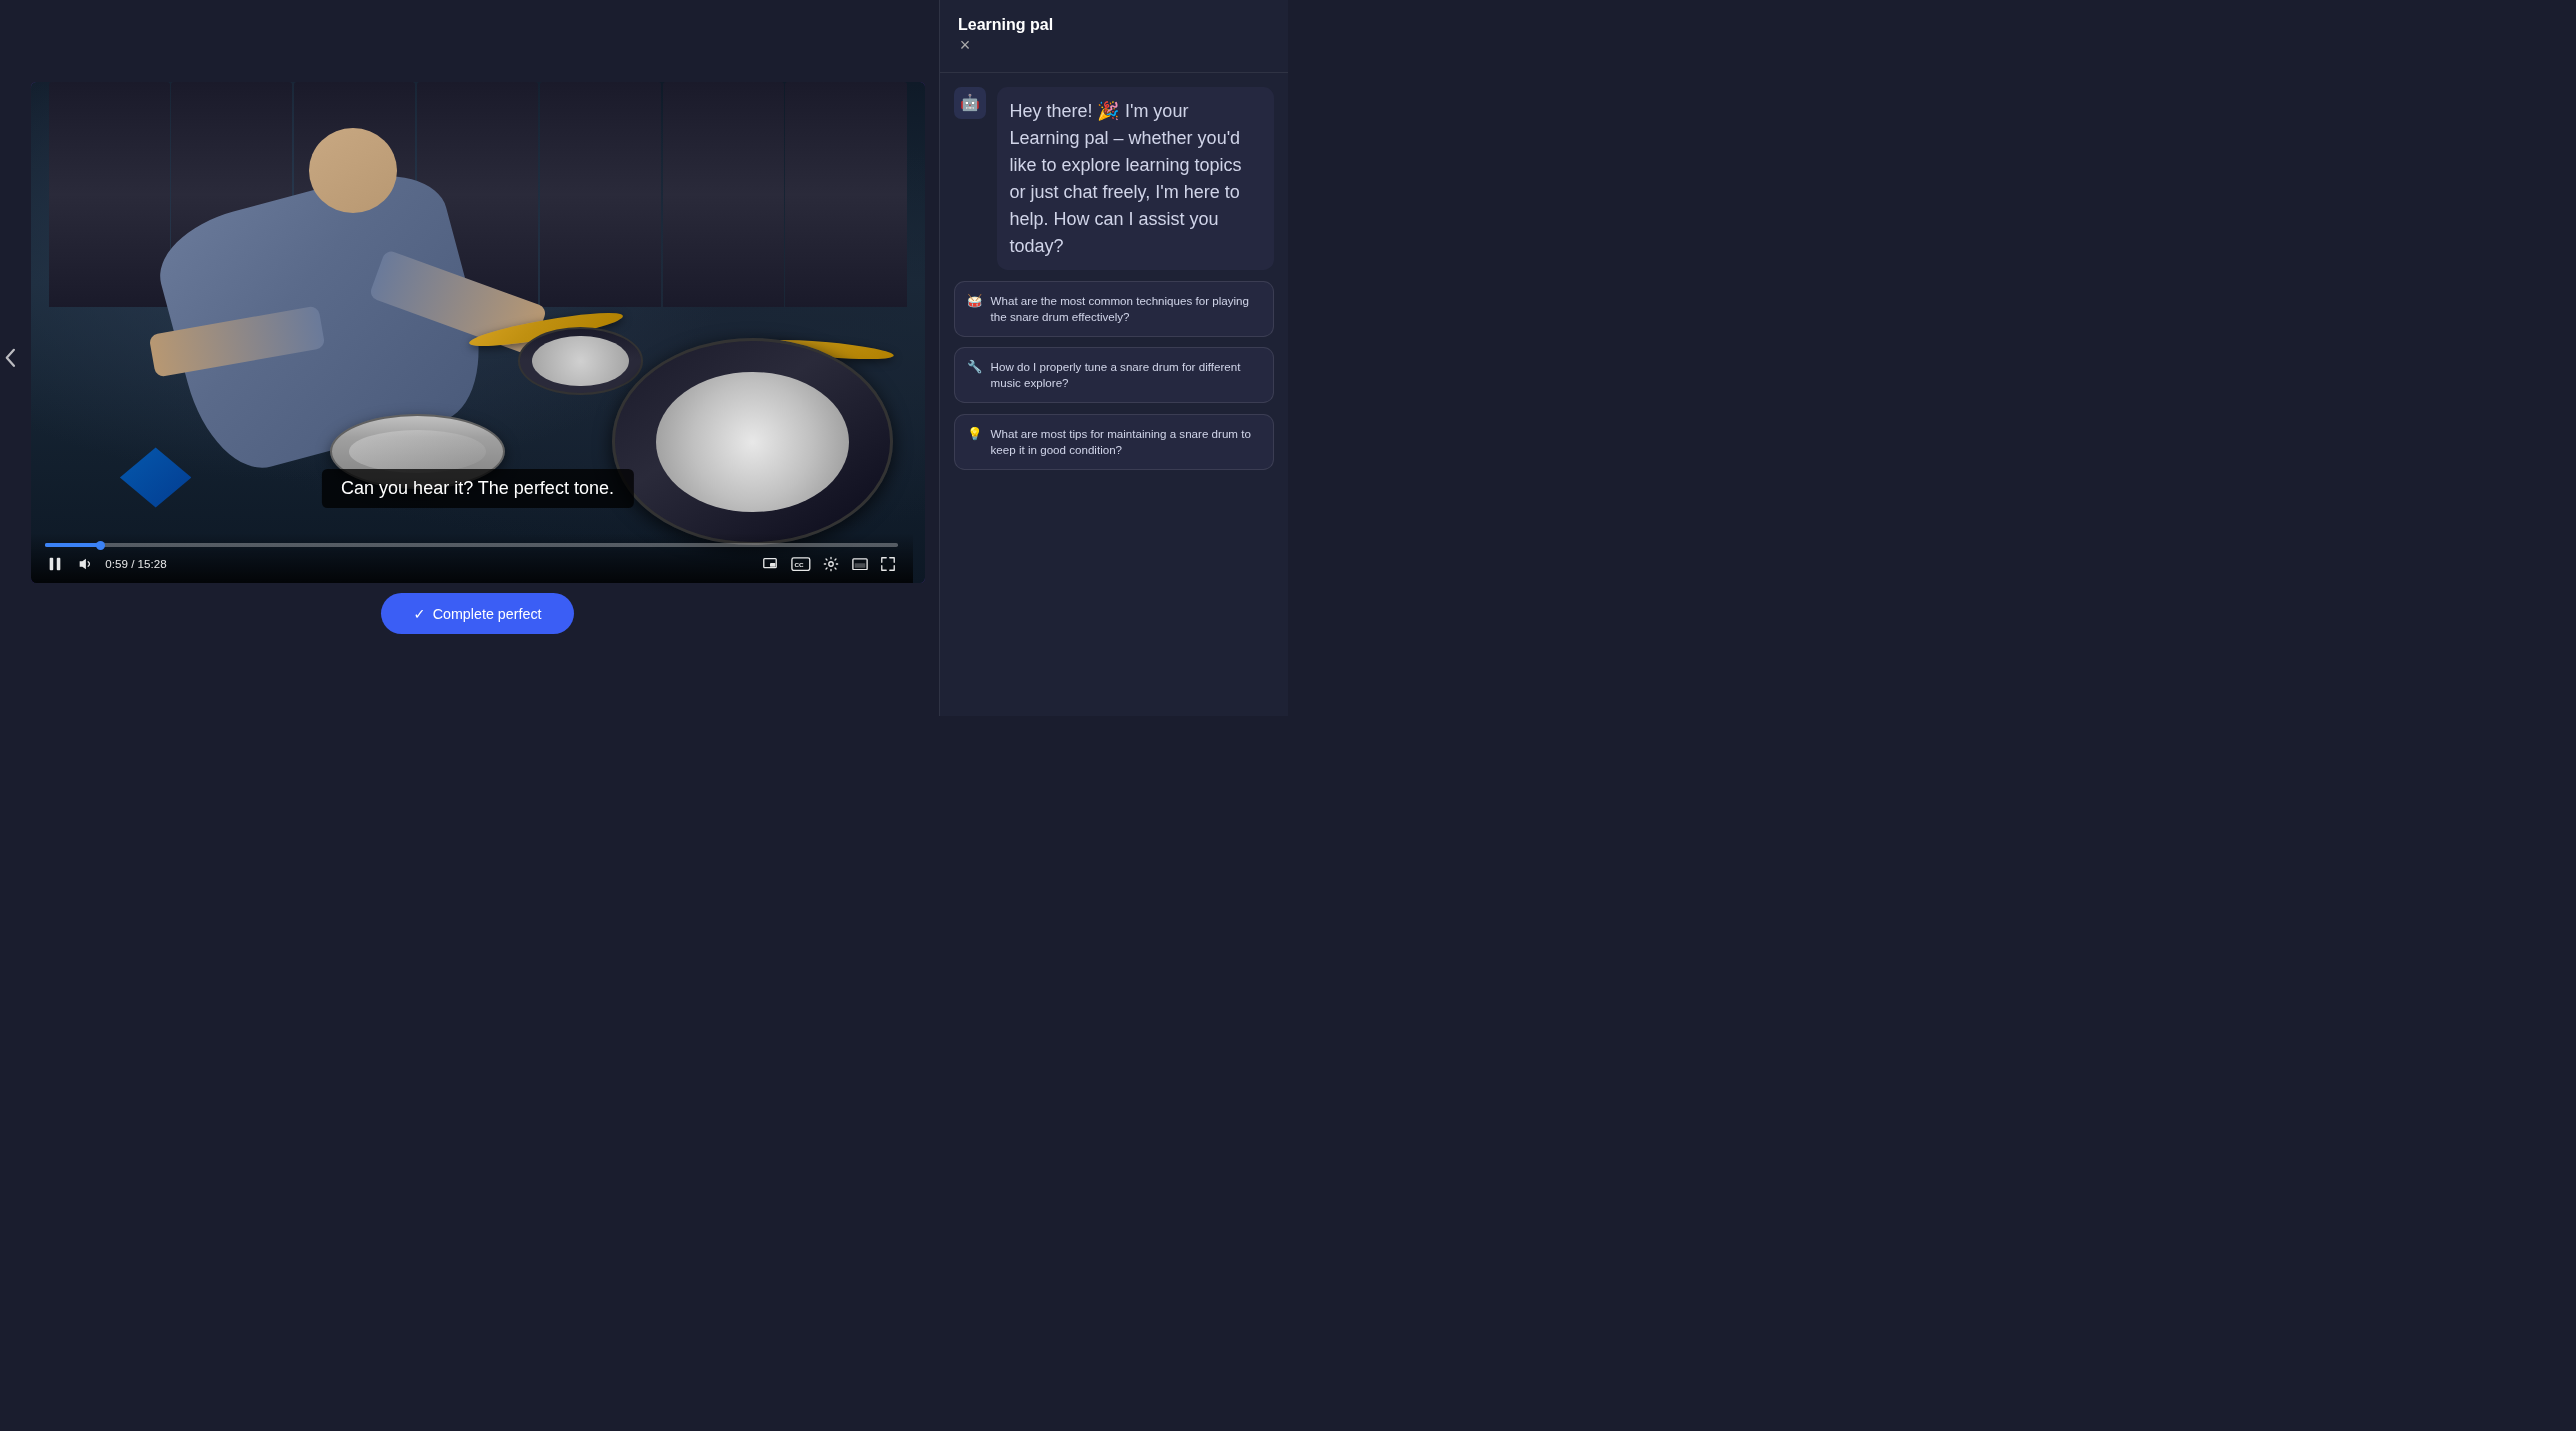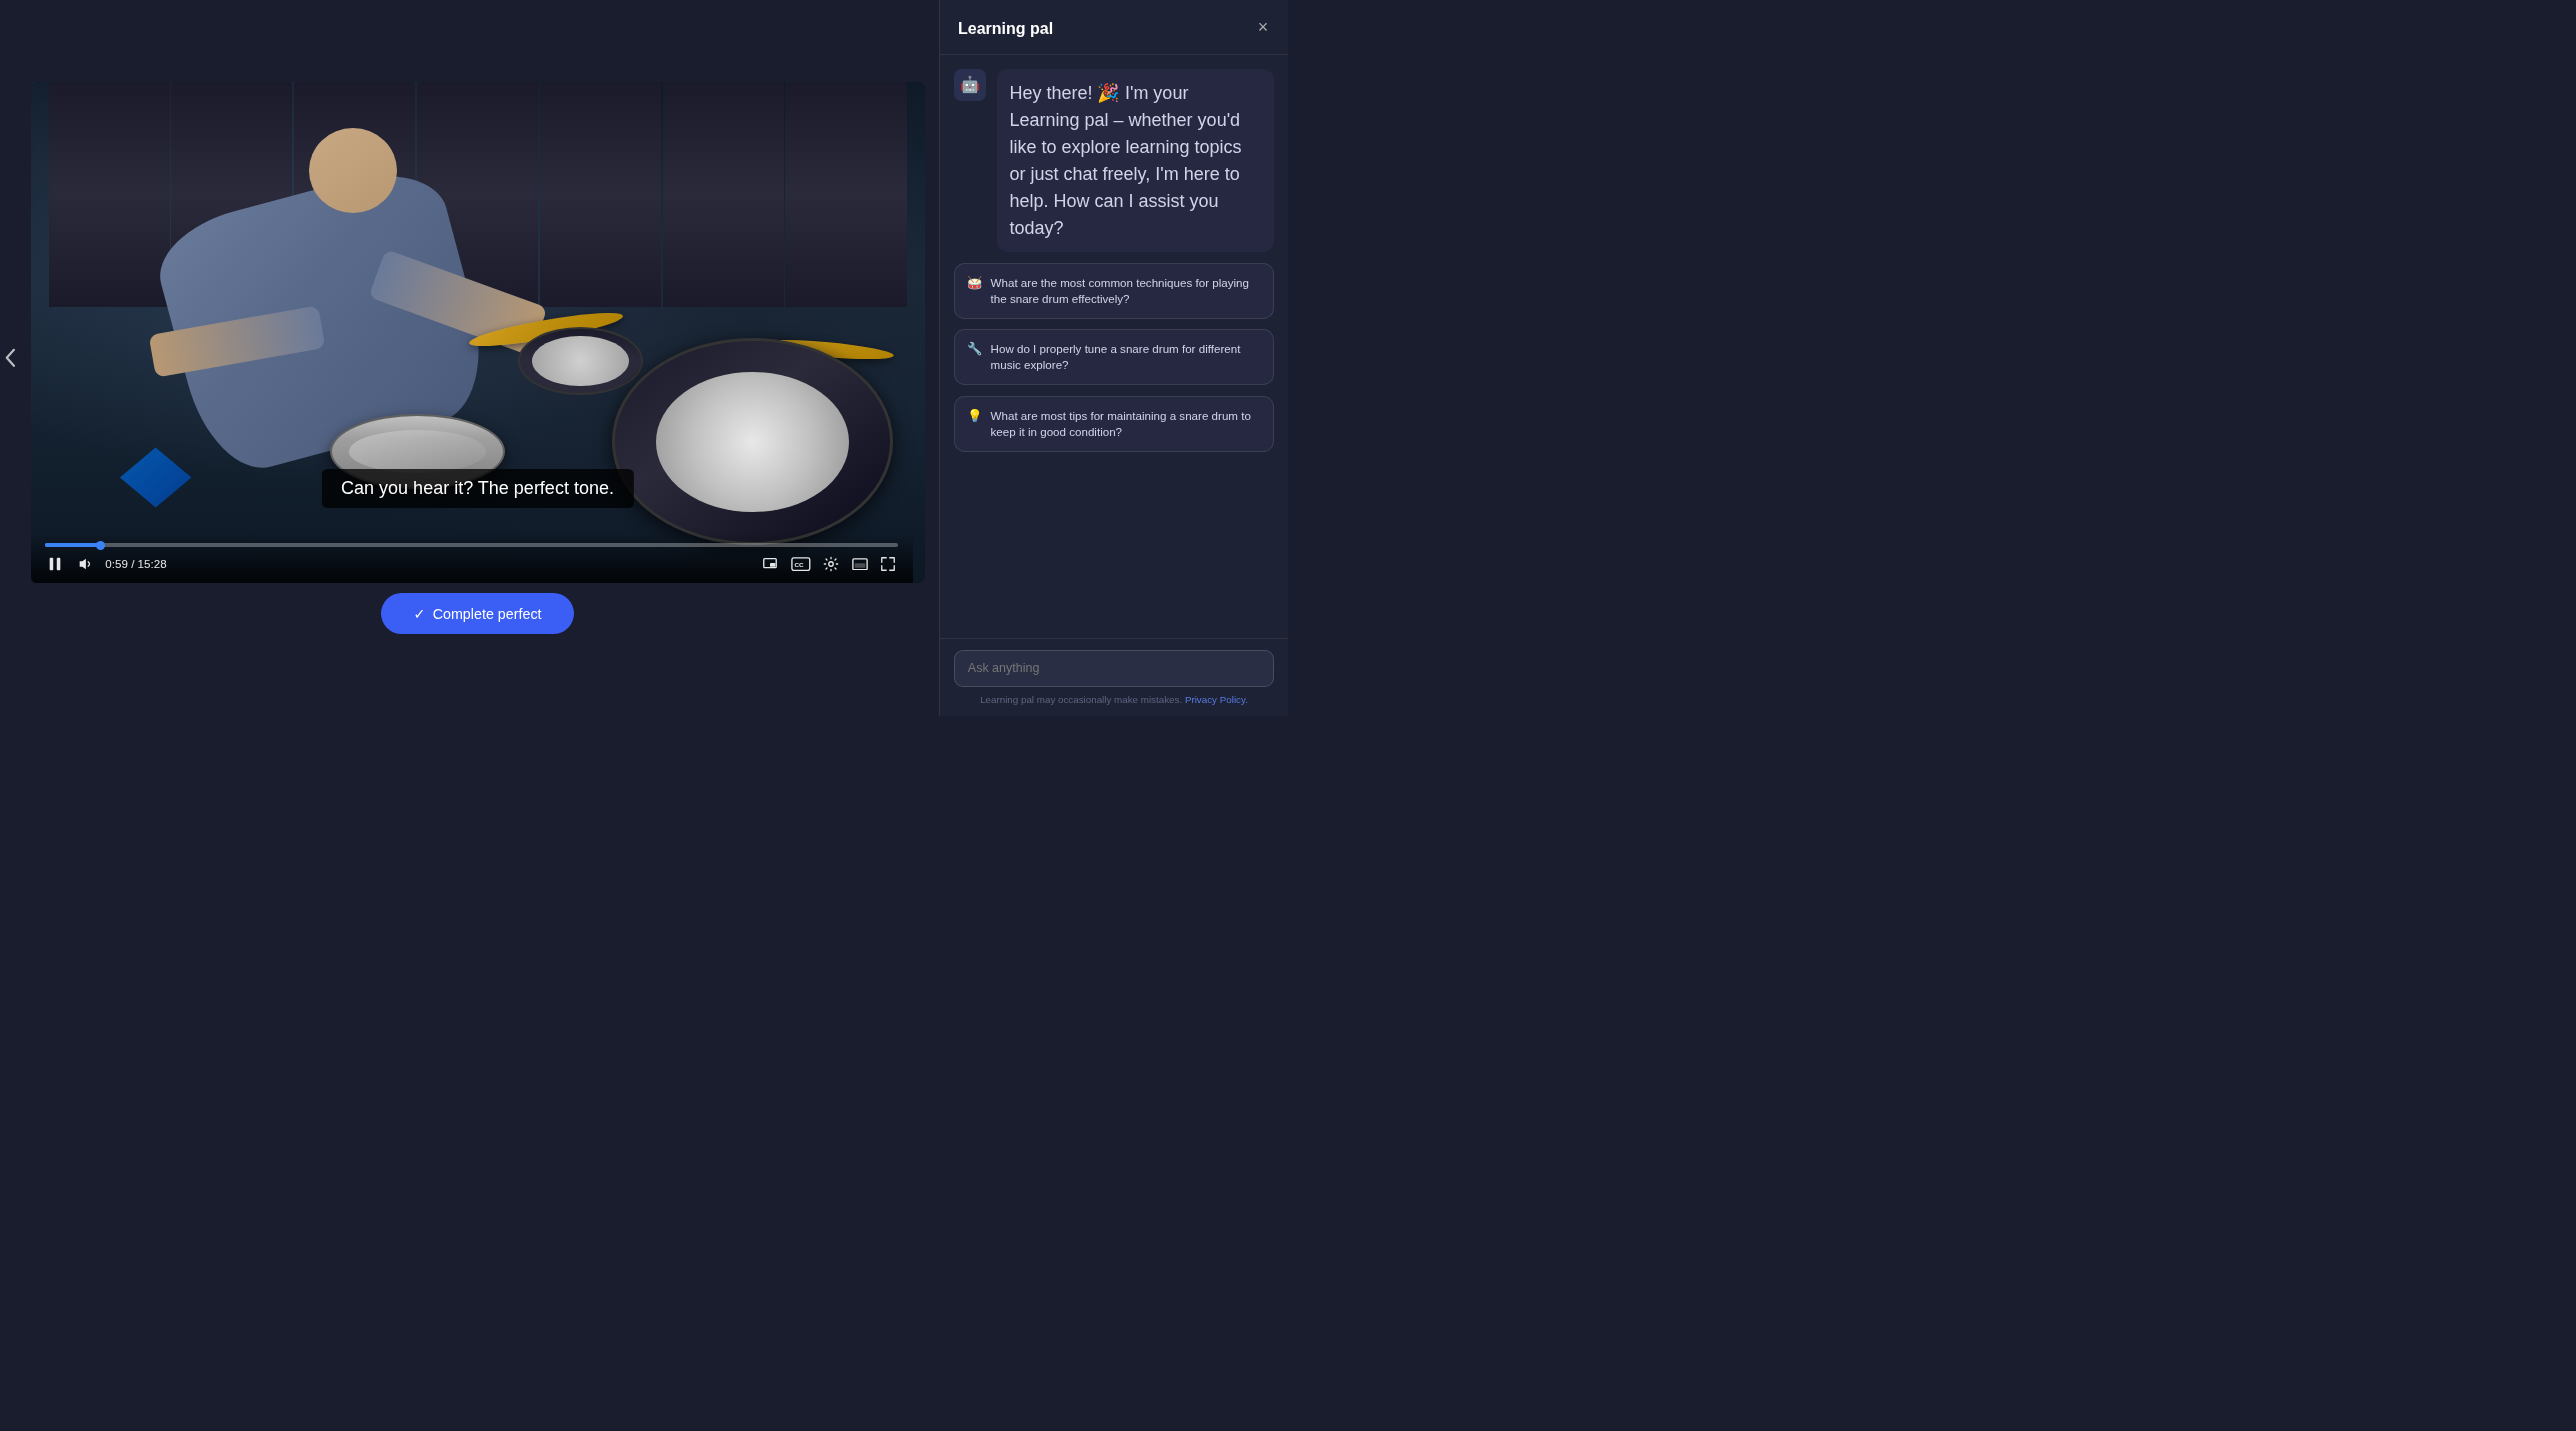--- a/index.html
+++ b/index.html
@@ -379,24 +379,25 @@
       min-width: 349px;
       background: #1e2235;
       border-left: 0.9px solid rgba(255,255,255,0.08);
       display: flex;
       flex-direction: column;
       height: 100%;
     }
 
     .panel-header {
       display: flex;
-      align-items: flex-end;
+      align-items: flex-start;
       justify-content: space-between;
       padding: 16px 18px;
       border-bottom: 0.9px solid rgba(255,255,255,0.08);
+      flex-direction: column;
     }
 
     .panel-title {
       font-size: 16px;
       font-weight: 600;
       color: #fff;
     }
 
     .close-btn {
       background: none;
@@ -643,21 +644,14 @@
       <span class="chip-icon">🔧</span>
       <span>How do I properly tune a snare drum for different music explore?</span>
     </div>
 
     <div class="suggestion-chip">
       <span class="chip-icon">💡</span>
       <span>What are most tips for maintaining a snare drum to keep it in good condition?</span>
     </div>
   </div>
 
-  <div class="panel-footer">
-    <input class="ask-input" type="text" placeholder="Ask anything" style="">
-    <p class="footer-disclaimer">
-      <span>Learning pal may occasionally make mistakes.</span>
-      <a href="#" class="privacy-link">Privacy Policy.</a>
-    </p>
-  </div>
 </div>
 
 
 </body></html>

